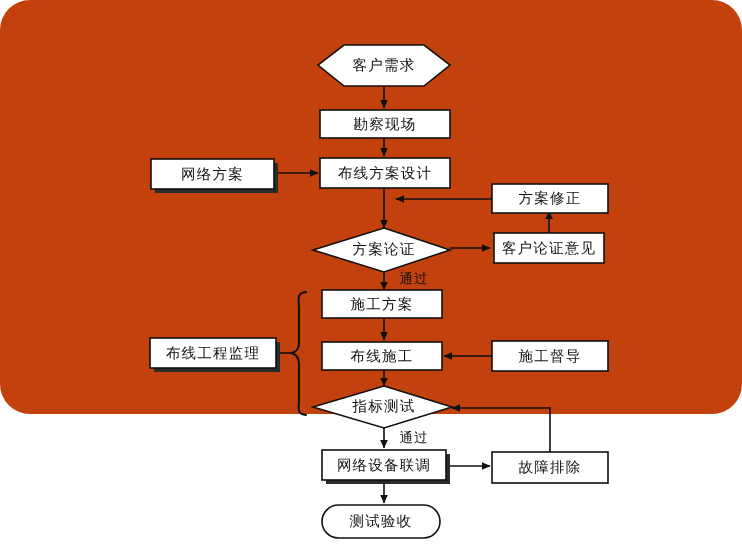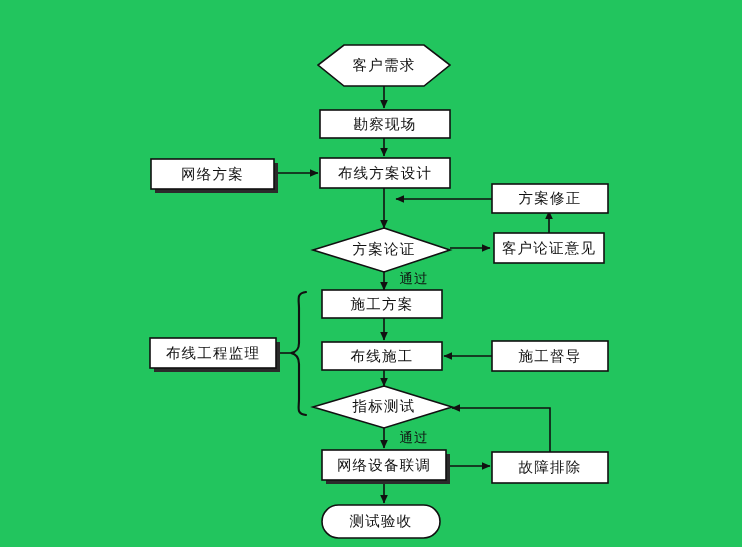--- a/index.html
+++ b/index.html
@@ -9,22 +9,23 @@
   }
   body {
     width: 742px;
     height: 547px;
     font-family: "DejaVu Sans", "Liberation Sans", sans-serif;
     overflow: hidden;
   }
   #flowchart-root {
     position: relative;
     width: 742px;
-    height: 547px;
-    background: #22c55e;
+    height: 414px;
+    background: #c2410c;
+    border-radius: 30px;
   }
   svg.diagram {
     position: absolute;
     left: 0;
     top: 0;
     width: 742px;
     height: 547px;
   }
   .node-shape {
     fill: #ffffff;

